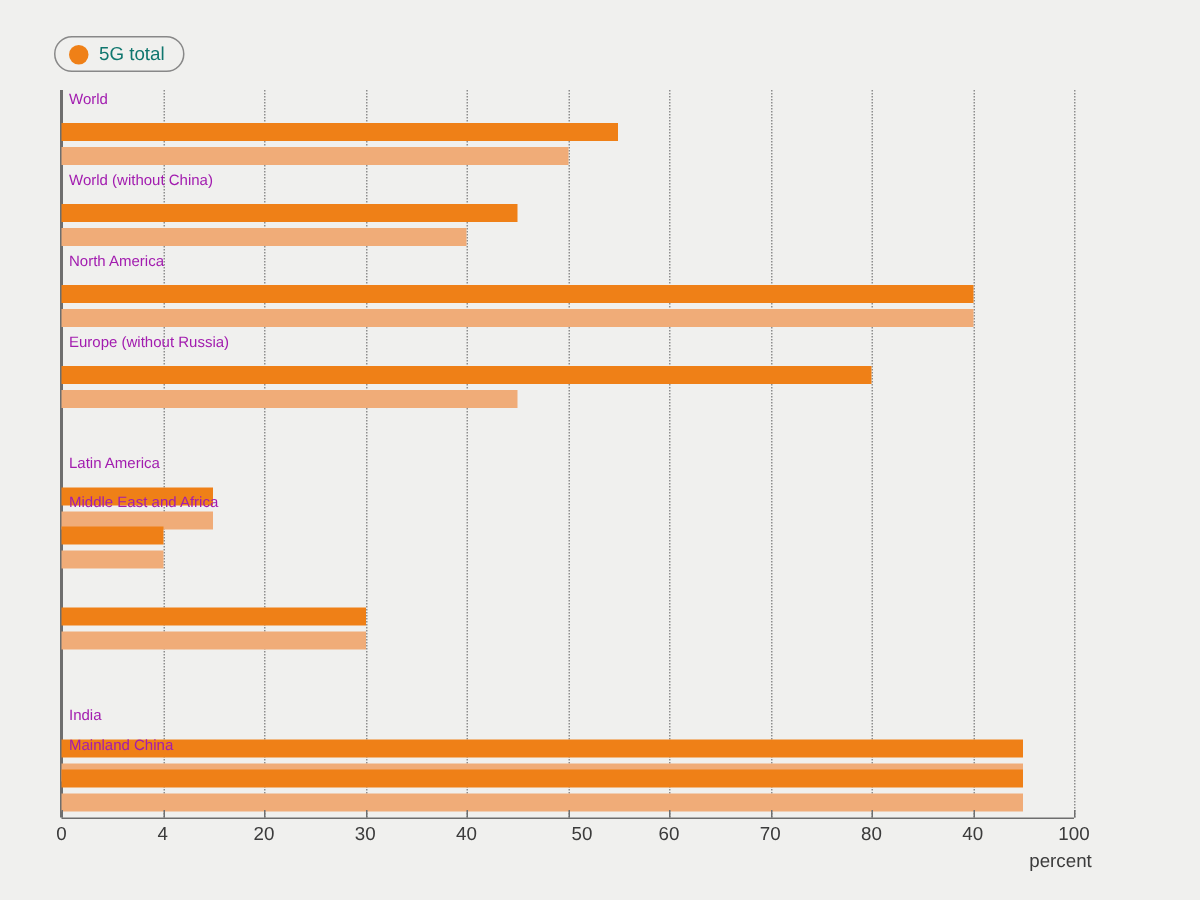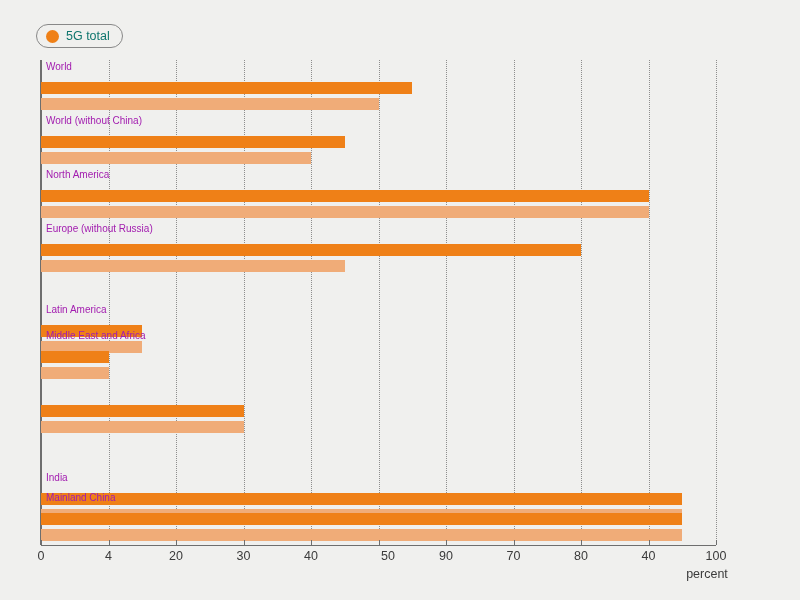--- a/index.html
+++ b/index.html
@@ -230,21 +230,21 @@
         <div class="tick-label" style="left: 67.5px;">4</div>
         <div class="tick-mark" style="left: 135px;"></div>
         <div class="tick-label" style="left: 135px;">20</div>
         <div class="tick-mark" style="left: 202.5px;"></div>
         <div class="tick-label" style="left: 202.5px;">30</div>
         <div class="tick-mark" style="left: 270px;"></div>
         <div class="tick-label" style="left: 270px;">40</div>
         <div class="tick-mark" style="left: 337.5px;"></div>
         <div class="tick-label" style="left: 347px;">50</div>
         <div class="tick-mark" style="left: 405px;"></div>
-        <div class="tick-label" style="left: 405px;">90</div>
+        <div class="tick-label" style="left: 405px;">60</div>
         <div class="tick-mark" style="left: 472.5px;"></div>
         <div class="tick-label" style="left: 472.5px;">70</div>
         <div class="tick-mark" style="left: 540px;"></div>
         <div class="tick-label" style="left: 540px;">80</div>
         <div class="tick-mark" style="left: 607.5px;"></div>
         <div class="tick-label" style="left: 607.5px;">40</div>
         <div class="tick-mark" style="left: 675px;"></div>
         <div class="tick-label" style="left: 675px;">100</div>
       </div>
   </div>

